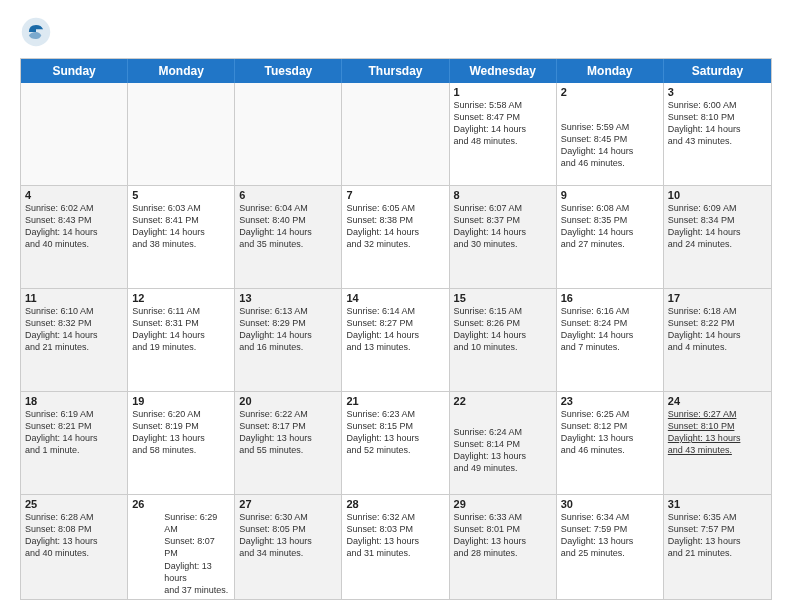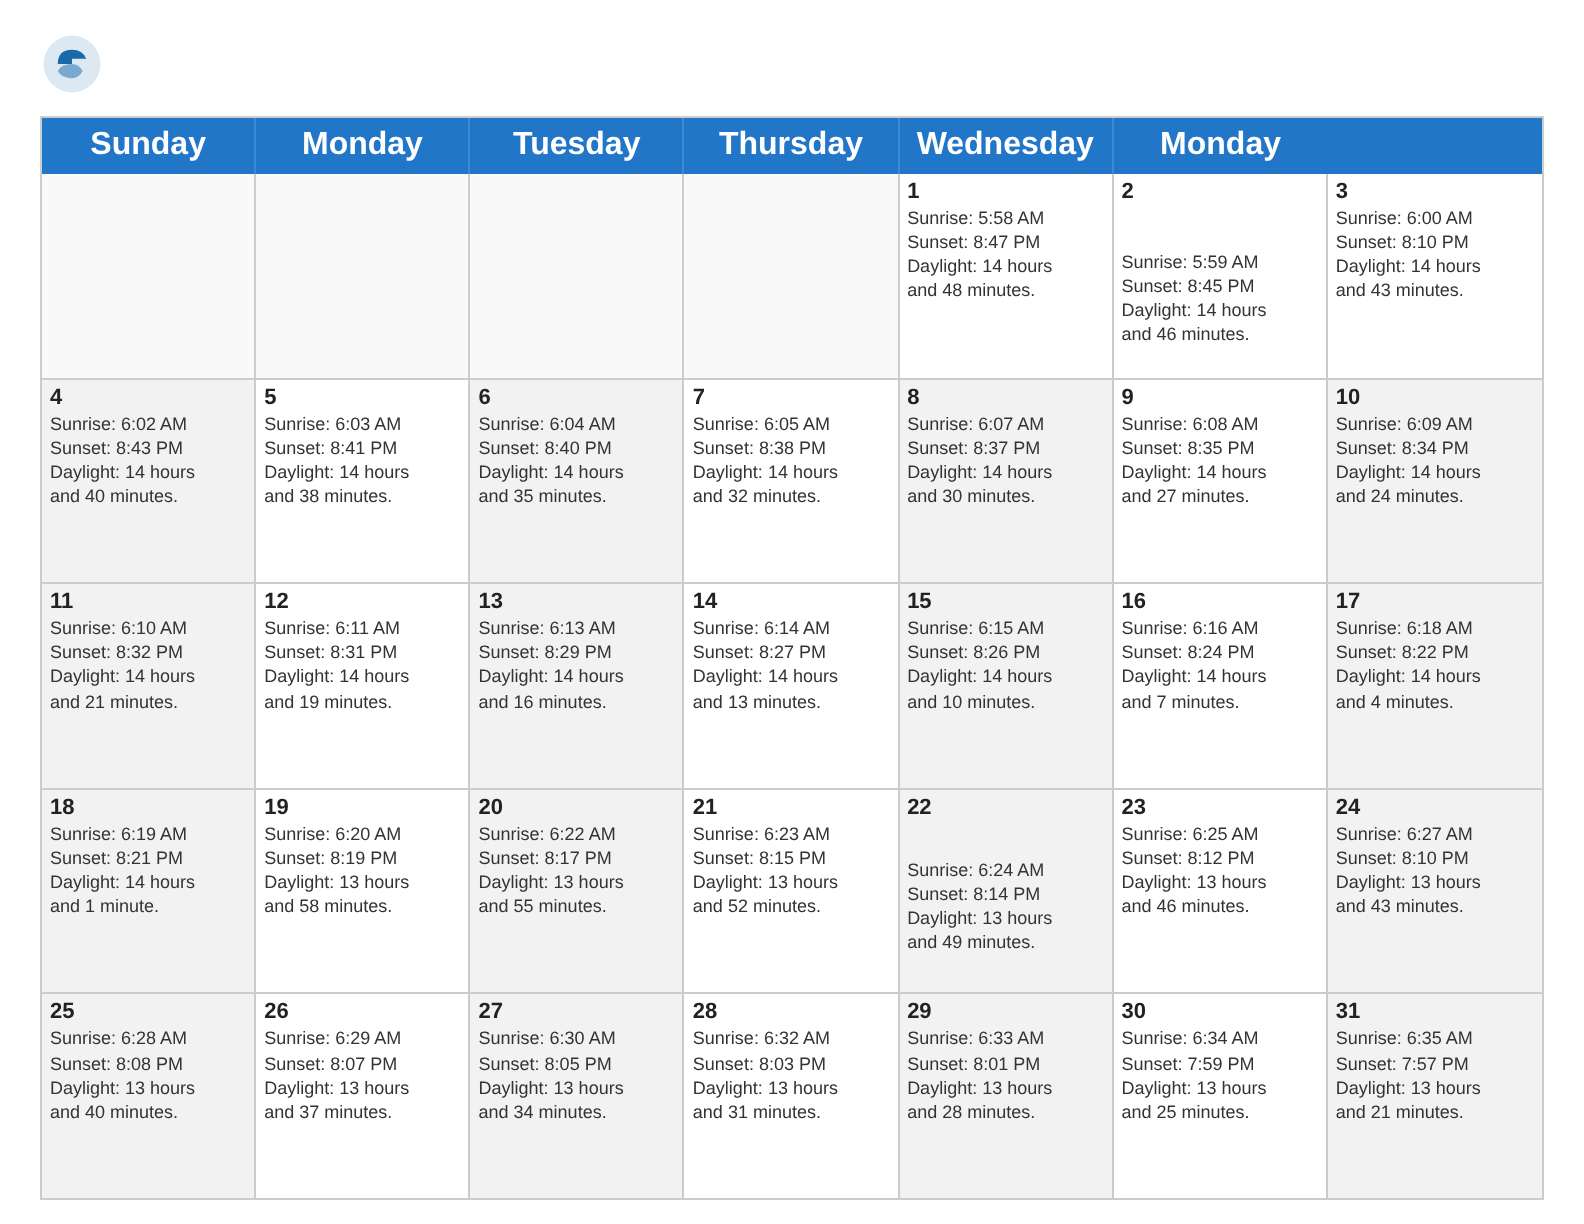--- a/index.html
+++ b/index.html
@@ -62,21 +62,21 @@
       flex-direction: column;
       border: 1px solid #ccc;
     }
     .cal-header {
       display: grid;
       grid-template-columns: repeat(7, 1fr);
       background: #2176c7;
     }
     .cal-header-cell {
       color: #fff;
-      font-size: 16px;
+      font-size: 12px;
       font-weight: bold;
       text-align: center;
       padding: 5px 2px;
       border-right: 1px solid #3a8ad4;
     }
     .cal-header-cell:last-child { border-right: none; }
     .cal-body {
       flex: 1;
       display: flex;
       flex-direction: column;
@@ -134,20 +134,21 @@
   </div>
 
   <div class="calendar">
     <div class="cal-header">
     <div class="cal-header-cell">Sunday</div>
         <div class="cal-header-cell">Monday</div>
         <div class="cal-header-cell">Tuesday</div>
         <div class="cal-header-cell">Thursday</div>
         <div class="cal-header-cell">Wednesday</div>
         <div class="cal-header-cell">Monday</div>
+        <div class="cal-header-cell">Saturday</div>
       </div>
     <div class="cal-body">
     <div class="cal-row">
           <div class="cal-cell empty"></div>
           <div class="cal-cell empty"></div>
           <div class="cal-cell empty"></div>
           <div class="cal-cell empty"></div>
           <div class="cal-cell">
             <div class="day-num">1</div>
             <div class="cell-text" style="white-space: pre-line;">Sunrise: 5:58 AM
@@ -310,37 +311,37 @@
           </div>
           <div class="cal-cell">
             <div class="day-num">23</div>
             <div class="cell-text" style="white-space: pre-line;">Sunrise: 6:25 AM
 Sunset: 8:12 PM
 Daylight: 13 hours
 and 46 minutes.</div>
           </div>
           <div class="cal-cell shaded">
             <div class="day-num">24</div>
-            <div class="cell-text" style="white-space: pre-line;">Sunrise: 6:27 AM
+            <div class="cell-text" style="white-space: pre-line; text-decoration: underline;">Sunrise: 6:27 AM
 Sunset: 8:10 PM
 Daylight: 13 hours
 and 43 minutes.</div>
           </div>
         </div>
         <div class="cal-row">
           <div class="cal-cell shaded">
             <div class="day-num">25</div>
             <div class="cell-text" style="white-space: pre-line;">Sunrise: 6:28 AM
 Sunset: 8:08 PM
 Daylight: 13 hours
 and 40 minutes.</div>
           </div>
           <div class="cal-cell">
             <div class="day-num">26</div>
-            <div class="cell-text" style="white-space: pre-line;">Sunrise: 6:29 AM
+            <div class="cell-text" style="white-space: pre-line; margin-left: 32px;">Sunrise: 6:29 AM
 Sunset: 8:07 PM
 Daylight: 13 hours
 and 37 minutes.</div>
           </div>
           <div class="cal-cell shaded">
             <div class="day-num">27</div>
             <div class="cell-text" style="white-space: pre-line;">Sunrise: 6:30 AM
 Sunset: 8:05 PM
 Daylight: 13 hours
 and 34 minutes.</div>

